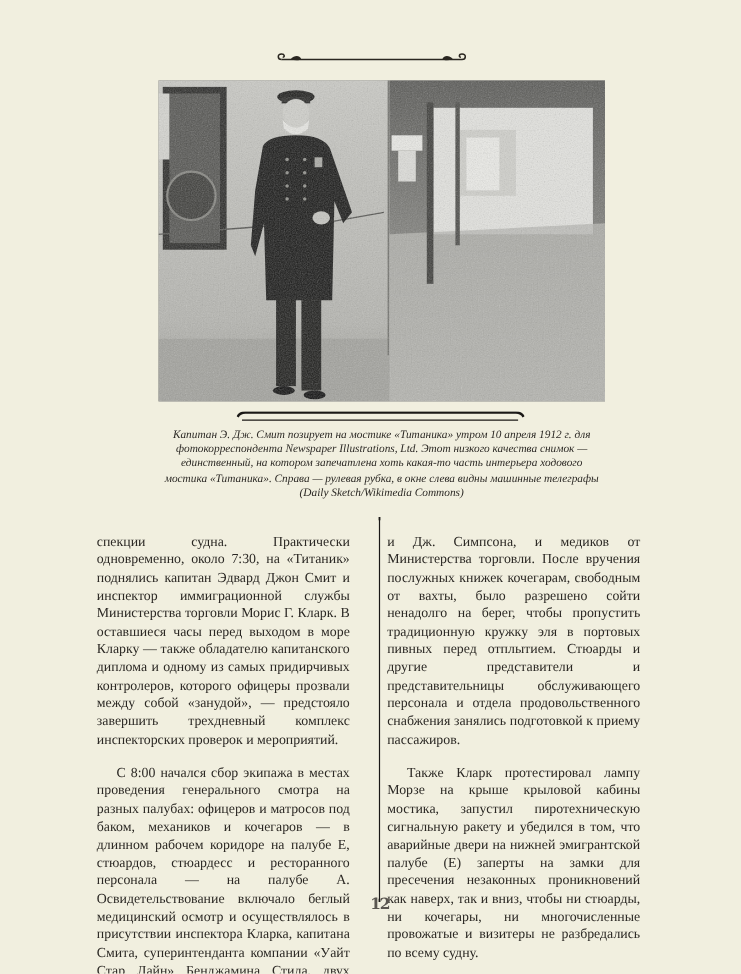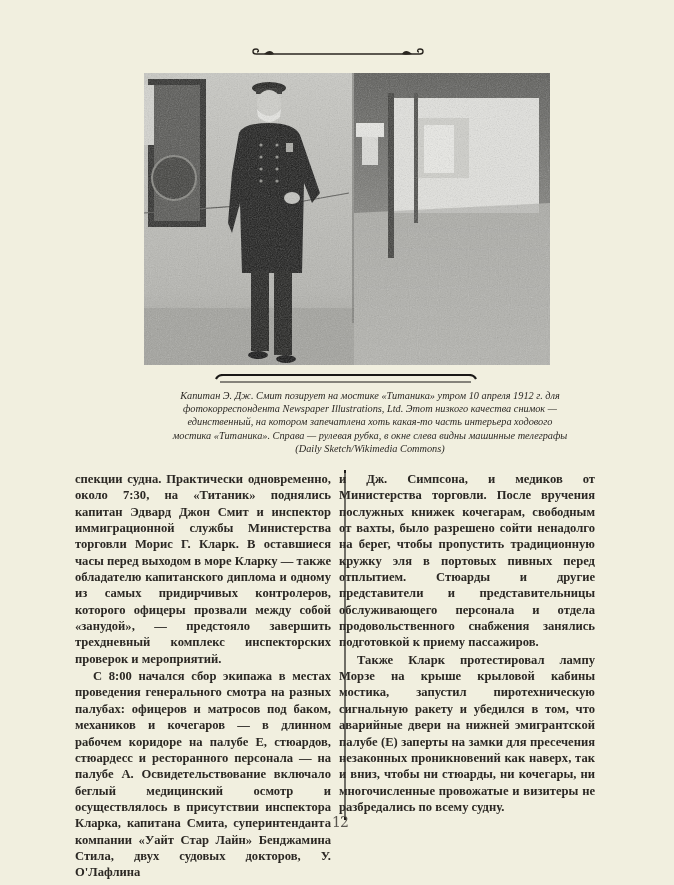--- a/index.html
+++ b/index.html
@@ -23,41 +23,40 @@
   .caption-rule {
     position: absolute; left: 215px; top: 374px; width: 262px; height: 12px;
   }
   .caption {
     position: absolute; left: 144px; top: 389px; width: 406px;
     text-align: center;
     font-style: italic;
     font-size: 10.3px;
     line-height: 13.2px;
     color: #2b2824;
-    margin-left: 23px;
   }
   .col {
     position: absolute; top: 470px; width: 258px;
     font-size: 12.6px;
     line-height: 16.35px;
     text-align: justify;
     color: #2b2824;
   }
-  .col p { margin: 1px; font-weight: bold; }
+  .col p { margin: 14px; }
   .col p.indent { text-indent: 18px; }
   .col-left { left: 74px; }
   .col-right { left: 338px; }
   .col-divider {
     position: absolute; left: 344px; top: 470px; width: 2px; height: 350px;
   }
   .page-number {
     position: absolute; left: 326px; top: 814px; width: 28px;
-    text-align: center;
+    text-align: right;
     font-family: "DejaVu Serif", serif;
-    font-weight: normal;
+    font-weight: bold;
     font-size: 14px;
     color: #5a5650;
     letter-spacing: -1px;
   }
 </style>
 </head>
 <body>
 
 <svg class="top-ornament" viewBox="0 0 176 14">
   <path d="M6 8 C2 8, 2 3, 6 3 C9 3, 9 6, 7 6" fill="none" stroke="#2a2620" stroke-width="1.4"></path>

